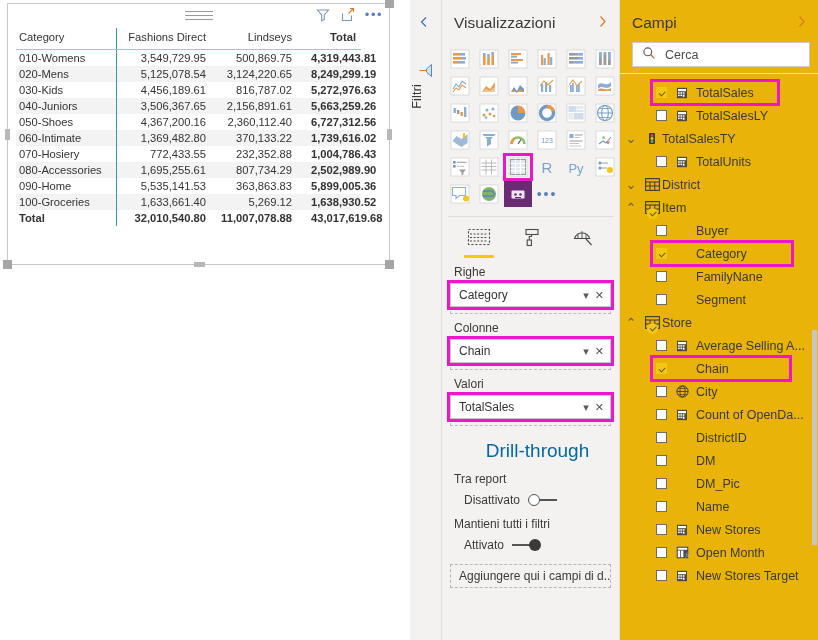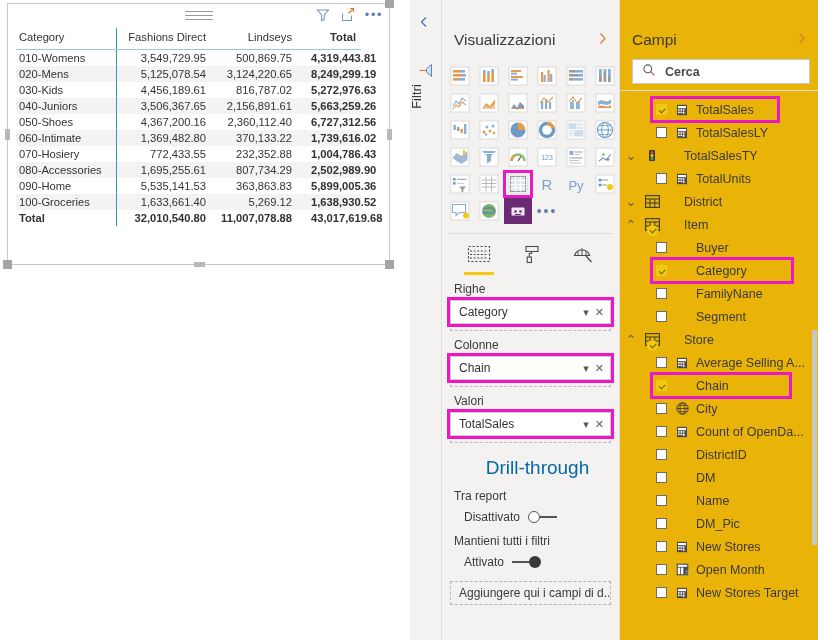--- a/index.html
+++ b/index.html
@@ -67,21 +67,20 @@
   }
 
   
   .viz-pane{
     flex:0 0 177px;width:177px;background:#f3f2f1;position:relative;
     border-right:1px solid #e1dfdd;overflow:hidden;
   }
   .pane-head{
     display:flex;align-items:center;justify-content:space-between;
     padding:14px 10px 10px 12px;
-    margin-top:17px;
   }
   .pane-title{font-size:15.5px;color:#3b3a39;}
   .chev{color:#d87b2a;}
 
   .viz-grid{
     display:grid;grid-template-columns:repeat(6,28px);
     gap:1px 1px;padding:4px 0 6px 2px;margin-left:2px;
   }
   .viz-cell{
     width:28px;height:26px;display:flex;align-items:center;justify-content:center;
@@ -130,35 +129,35 @@
     margin:12px 8px 0 8px;border:1px dashed #b7b4b2;height:24px;
     display:flex;align-items:center;padding-left:8px;
     font-size:12px;color:#3b3a39;background:transparent;box-sizing:border-box;
     white-space:nowrap;overflow:hidden;
   }
 
   
   .fields-pane{
     flex:1 1 auto;background:#eab308;position:relative;overflow:hidden;
   }
-  .search-wrap{padding:0 8px 0 12px;font-weight:bold;}
+  .search-wrap{padding:0 8px 0 12px;}
   .search-box{
     background:#fff;border:1px solid #ccc8c6;height:25px;display:flex;align-items:center;
     padding-left:9px;box-sizing:border-box;
   }
   .search-box .txt{font-size:12.5px;color:#4a4a4a;margin-left:9px;}
 
   .field-list{margin-top:7px;}
   .frow{
     display:flex;align-items:center;height:23px;font-size:12.5px;color:#3b3a39;
     position:relative;cursor:pointer;white-space:nowrap;
   }
   .frow .expander{width:22px;text-align:center;color:#5a5a5a;flex:0 0 22px;}
   .frow .tbl-ico{flex:0 0 20px;display:flex;align-items:center;justify-content:center;}
-  .frow .gname{margin-left:22px;}
+  .frow .gname{margin-left:0;}
   .frow.child{padding-left:36px;}
   .cb{
     width:11px;height:11px;border:1.3px solid #6c6c6c;background:#fff;
     box-sizing:border-box;flex:0 0 11px;display:inline-block;
   }
   .cb.checked{background:#f2c811;border-color:#f2c811;position:relative;}
   .cb.checked:after{
     content:"";position:absolute;left:2px;top:2.5px;width:5px;height:2.5px;
     border-left:1.5px solid #6b5a00;border-bottom:1.5px solid #6b5a00;
     transform:rotate(-45deg);
@@ -919,26 +918,26 @@
           <span class="fname">DistrictID</span>
         </div>
         <div class="frow child">
           <span class="cb"></span>
           <span class="fico"></span>
           <span class="fname">DM</span>
         </div>
         <div class="frow child">
           <span class="cb"></span>
           <span class="fico"></span>
+          <span class="fname">DM_Pic</span>
+        </div>
+        <div class="frow child">
+          <span class="cb"></span>
+          <span class="fico"></span>
           <span class="fname">Name</span>
-        </div>
-        <div class="frow child">
-          <span class="cb"></span>
-          <span class="fico"></span>
-          <span class="fname">DM_Pic</span>
         </div>
         <div class="frow child">
           <span class="cb"></span>
           <span class="fico">
             <svg width="12" height="12" viewBox="0 0 12 12">
               <rect x="1" y=".8" width="10" height="10.4" fill="#4a4a4a"></rect>
               <rect x="2" y="2" width="8" height="2.2" fill="#fff"></rect>
               <g fill="#fff">
                 <rect x="2" y="5.2" width="1.7" height="1.5"></rect>
                 <rect x="4.4" y="5.2" width="1.7" height="1.5"></rect>

